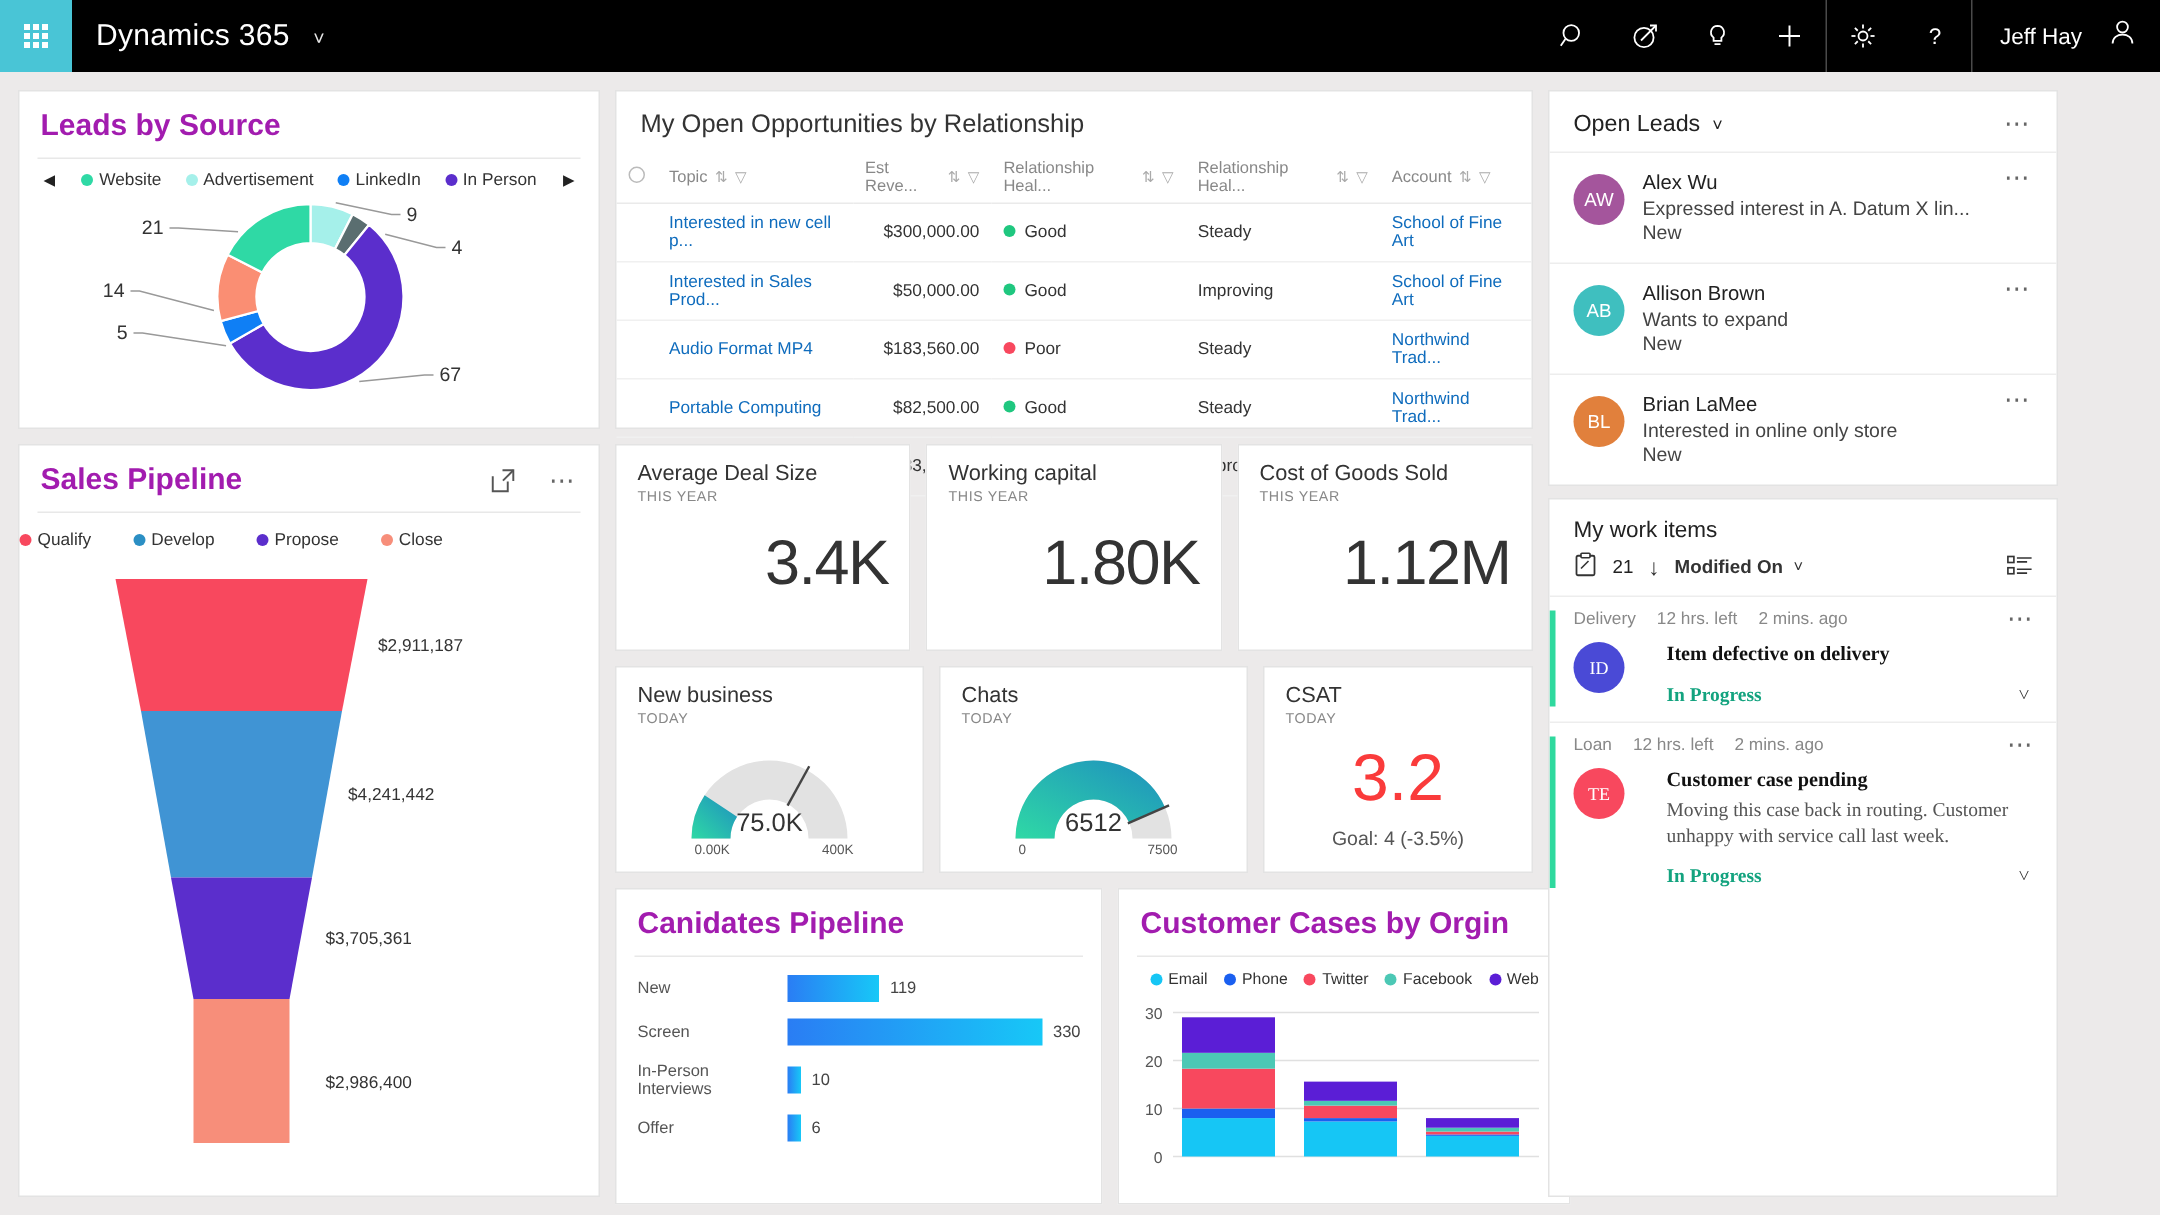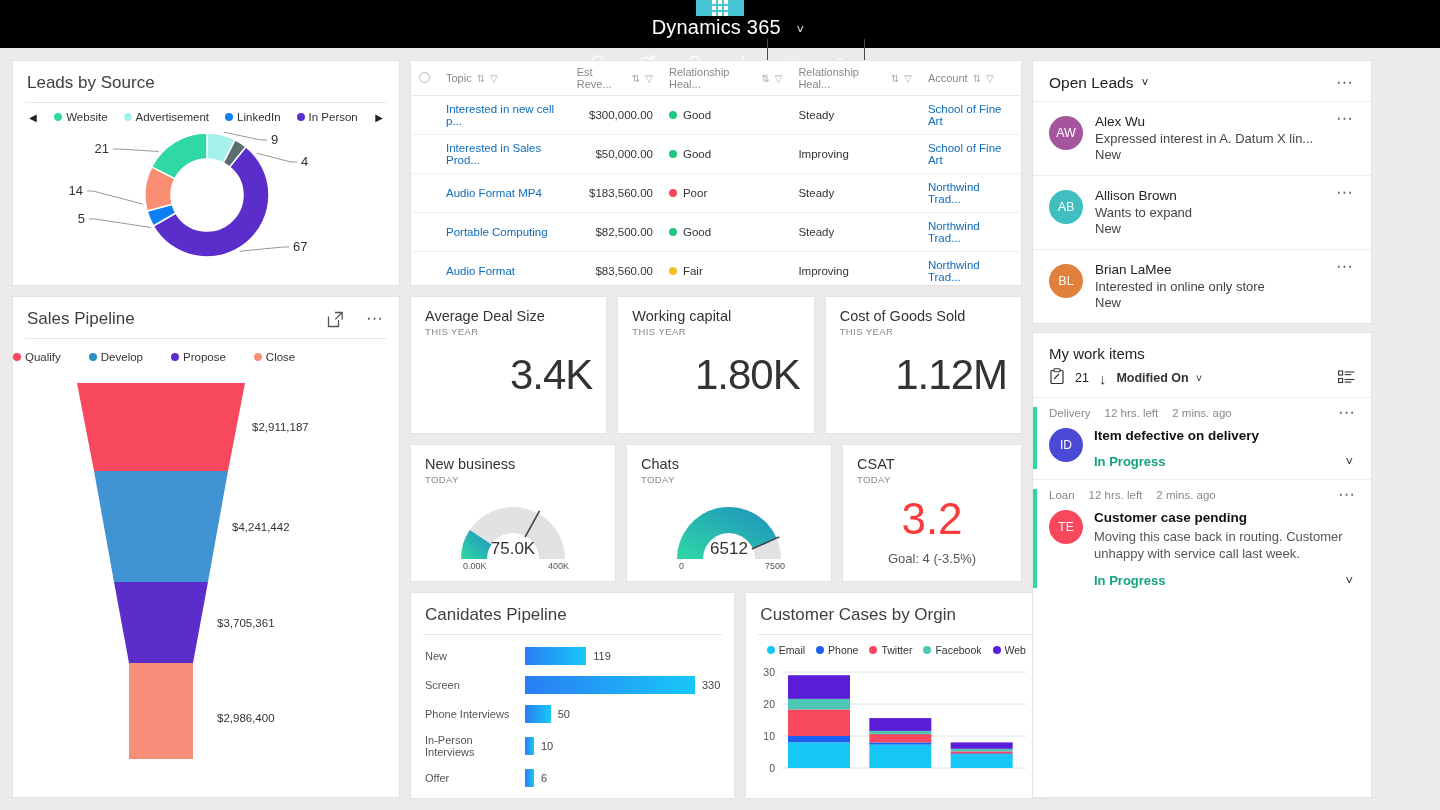--- a/index.html
+++ b/index.html
@@ -2,42 +2,42 @@
 <html><head>
 <meta charset="utf-8">
 <style>
   * { box-sizing: border-box; margin: 0; padding: 0; }
   html, body {
     width: 1440px; height: 810px;
     font-family: "Liberation Sans", sans-serif;
     background: #eceaea; overflow: hidden;
   }
   
-  .navbar { height: 48px; background: #000; display: flex; align-items: center; color: #fff; flex-direction: column; }
+  .navbar { height: 48px; background: #000; display: flex; align-items: center; color: #fff; }
   .waffle { width: 48px; height: 48px; background: #49c5d6; display: flex; align-items: center; justify-content: center; cursor: pointer; }
   .waffle-grid { display: grid; grid-template-columns: repeat(3, 4px); grid-template-rows: repeat(3, 4px); gap: 2px; }
   .waffle-grid i { background: #fff; display: block; width: 4px; height: 4px; }
   .brand { font-size: 20px; padding-left: 16px; font-weight: 400; letter-spacing: .2px; color: #fff; }
   .brand-chev { margin-left: 10px; font-size: 13px; opacity: .9; }
   .nav-spacer { flex: 1; }
   .nav-icons { display: flex; align-items: center; height: 48px; }
   .nav-btn { width: 48px; height: 48px; display: flex; align-items: center; justify-content: center; cursor: pointer; }
   .nav-btn svg { display: block; }
   .nav-sep { width: 1px; height: 48px; background: #4a4a4a; }
   .user-area { display: flex; align-items: center; height: 48px; padding: 0 14px 0 18px; gap: 16px; }
   .user-name { font-size: 15px; color: #fff; }
 
   
   .page { display: flex; padding: 12px; gap: 10px; height: 762px; }
   .col-left { width: 388px; display: flex; flex-direction: column; gap: 10px; }
   .col-mid { width: 612px; display: flex; flex-direction: column; gap: 10px; }
   .col-right { width: 340px; display: flex; flex-direction: column; gap: 8px; }
 
   .card { background: #fff; border: 1px solid #e3e3e3; }
-  .card-title { font-size: 17px; color: #404040; padding: 12px 14px 9px; font-weight: 400; }
+  .card-title { font-size: 20px; color: #a21caf; padding: 12px 14px 9px; font-weight: 700; }
   .card-title-row { display: flex; align-items: center; justify-content: space-between; padding: 12px 14px 9px; }
   .card-title-row .card-title { padding: 0; }
   .hr { height: 1px; background: #e8e8e8; margin: 0 12px; }
   .ell { color: #666; font-size: 17px; letter-spacing: 2px; cursor: pointer; line-height: 10px; }
 
   
   .leads-card { height: 226px; }
   .legend-row { display: flex; align-items: center; padding: 8px 12px 0; font-size: 11.5px; color: #333; }
   .arrow-btn { color: #222; font-size: 10px; cursor: pointer; padding: 0 4px; }
   .legend-items { flex: 1; display: flex; justify-content: center; gap: 16px; }
@@ -110,21 +110,21 @@
   .wp-title { font-size: 15px; color: #222; padding: 12px 16px 6px; }
   .wp-tools { display: flex; align-items: center; gap: 10px; padding: 0 16px 9px; font-size: 12.5px; color: #333; }
   .wp-count { font-size: 12.5px; color: #222; }
   .wp-sort { display: flex; align-items: center; gap: 7px; font-weight: 600; }
   .wp-spacer { flex: 1; }
   .wi { display: flex; border-top: 1px solid #ededed; padding: 9px 14px 10px 0; }
   .wi-bar { width: 4px; background: #2fd99e; margin-right: 12px; flex: none; }
   .wi-main { flex: 1; min-width: 0; }
   .wi-meta { display: flex; align-items: center; gap: 14px; font-size: 11.5px; color: #888; }
   .wi-meta-sp { flex: 1; }
-  .wi-body { display: flex; gap: 11px; margin-top: 9px; }
+  .wi-body { display: flex; gap: 28px; margin-top: 9px; font-family: Liberation Serif, serif; }
   .wi-av { width: 34px; height: 34px; border-radius: 50%; color: #fff; display: flex; align-items: center; justify-content: center; font-size: 12px; flex: none; }
   .wi-title { font-size: 13.5px; color: #111; font-weight: 700; }
   .wi-desc { font-size: 13px; color: #555; margin-top: 3px; line-height: 1.32; }
   .wi-foot { display: flex; align-items: center; justify-content: space-between; margin-top: 11px; padding-right: 4px; }
   .wi-state { font-size: 13px; color: #13a37f; font-weight: 600; }
   .chev { color: #333; font-size: 13px; }
 </style>
 </head>
 <body>
 
@@ -304,20 +304,21 @@
             <path d="M116,294 L180,294 L180,404 L116,404 Z" fill="#f78e7a"></path>
             <text x="204" y="353" font-size="11.5" fill="#333" font-family="Liberation Sans, sans-serif">$2,986,400</text>
           </svg>
       </div>
     </div>
   </div>
 
   <div class="col-mid">
 
     <div class="card opp-card">
+      <div class="opp-title">My Open Opportunities by Relationship</div>
       <table class="opp">
         <thead>
           <tr>
             <th class="radio-col"><span class="radio-circle"></span></th>
             <th>
                 <div class="hcell">
                   <span>Topic</span>
                   <span class="sort-ic">⇅</span>
                   <span class="sort-ic">▽</span>
                 </div>
@@ -486,27 +487,20 @@
               </div>
             </div>
             <div class="cand-row">
               <div class="cand-label">Screen</div>
               <div class="cand-bar-area">
                 <div class="cand-bar" style="width: 170px;"></div>
                 <span class="cand-val">330</span>
               </div>
             </div>
             <div class="cand-row">
-              <div class="cand-label">Phone Interviews</div>
-              <div class="cand-bar-area">
-                <div class="cand-bar" style="width: 25.7576px;"></div>
-                <span class="cand-val">50</span>
-              </div>
-            </div>
-            <div class="cand-row">
               <div class="cand-label">In-Person Interviews</div>
               <div class="cand-bar-area">
                 <div class="cand-bar" style="width: 9px;"></div>
                 <span class="cand-val">10</span>
               </div>
             </div>
             <div class="cand-row">
               <div class="cand-label">Offer</div>
               <div class="cand-bar-area">
                 <div class="cand-bar" style="width: 9px;"></div>

